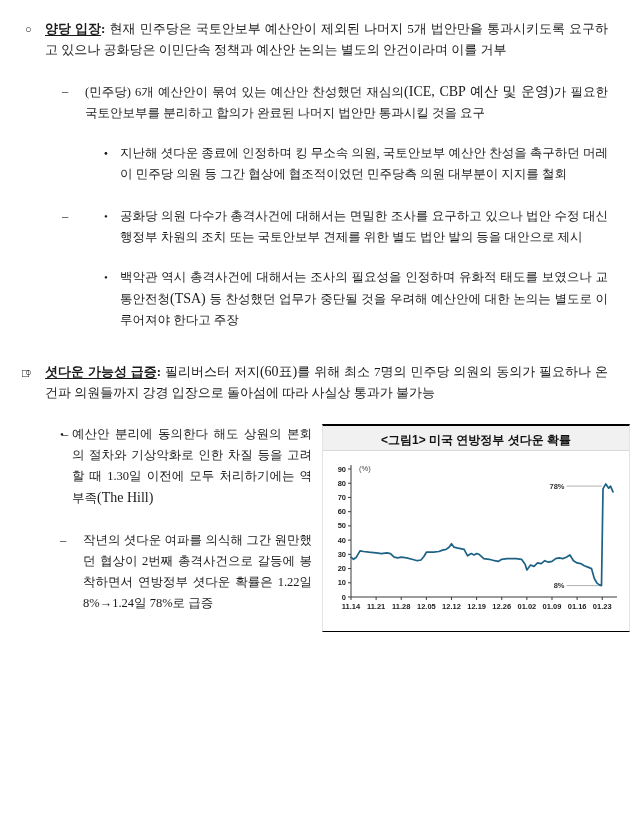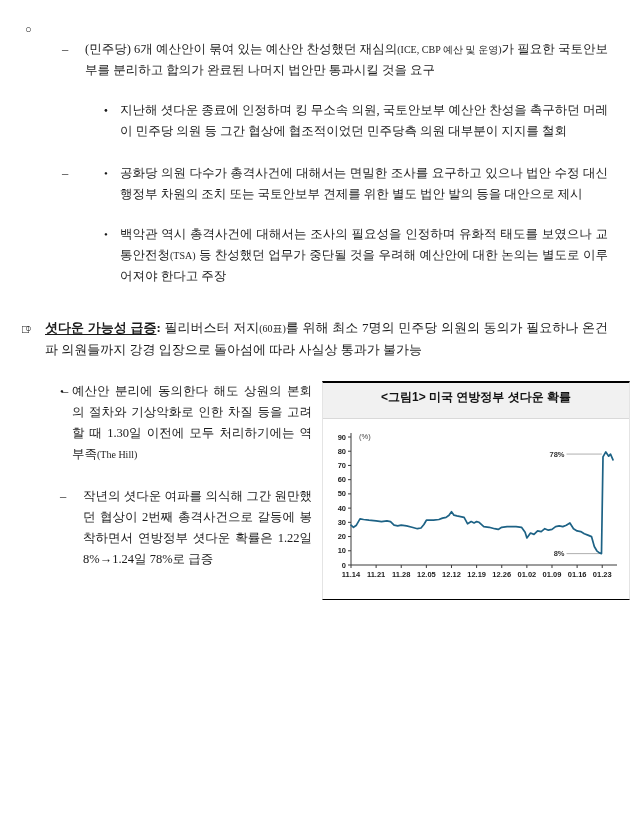--- a/index.html
+++ b/index.html
@@ -22,47 +22,48 @@
   .para.l3 .bullet{left:4px;font-size:11px;}
   
   .para.h{margin:30px 0 0 0;padding-left:23px;
     font-family:"Liberation Sans","DejaVu Sans",sans-serif;
     font-weight:bold;font-size:13.5px;line-height:23px;text-align:justify;}
   .para.h .bullet{left:0;font-size:12px;top:1px;}
   .mt-lg{margin-top:26px;}
   
   .seg-bu{font-weight:bold;text-decoration:underline;text-underline-offset:2px;}
   .seg-b{font-weight:bold;}
-  .seg-s{font-size:10px;}
+  .seg-s{font-size:14px;}
   
   .cols{display:flex;margin-top:18px;align-items:flex-start;}
   .col-left{width:252px;margin-left:38px;flex:none;}
   .col-left .para.cl3{margin:0;padding-left:12px;}
   .col-left .para.cl3 .bullet{left:0;font-size:11px;}
   .col-left .para.cl2{margin:21px 0 0 0;padding-left:23px;}
   .col-left .para.cl2 .bullet{left:0;}
   
   .figure{width:308px;margin-left:10px;flex:none;}
   .fig-box{border-top:2px solid #000;border-bottom:1.5px solid #000;
     border-left:1px solid #e4e4e4;border-right:1px solid #e4e4e4;}
   .fig-title{
     background:#f1f1f1;border-bottom:1px solid #d9d9d9;
     font-family:"Liberation Sans","DejaVu Sans",sans-serif;
     font-weight:bold;font-size:12px;text-align:center;
-    padding:6px 0 12px 0;color:#111;}
+    padding:6px 0 1px 0;color:#111;}
   .fig-plot{background:#fff;padding:4px 2px 0 2px;}
   svg text{font-family:"Liberation Sans","DejaVu Sans",sans-serif;}
 </style>
 </head>
 <body>
 
 <div class="page">
 
   <div class="para l1">
     <span class="bullet">○</span>
+    <span><span class="seg-bu">양당 입장</span><span class="seg-b">: </span><span class="seg-n">현재 민주당은 국토안보부 예산안이 제외된 나머지 5개 법안만을 통과시키도록 요구하고 있으나 공화당은 이민단속 정책과 예산안 논의는 별도의 안건이라며 이를 거부</span></span>
   </div>
 
   <div class="para l2">
     <span class="bullet">–</span>
     <span><span class="seg-n">(민주당) 6개 예산안이 묶여 있는 예산안 찬성했던 재심의</span><span class="seg-s">(ICE, CBP 예산 및 운영)</span><span class="seg-n">가 필요한 국토안보부를 분리하고 합의가 완료된 나머지 법안만 통과시킬 것을 요구</span></span>
   </div>
 
   <div class="para l3">
     <span class="bullet">•</span>
   </div>

